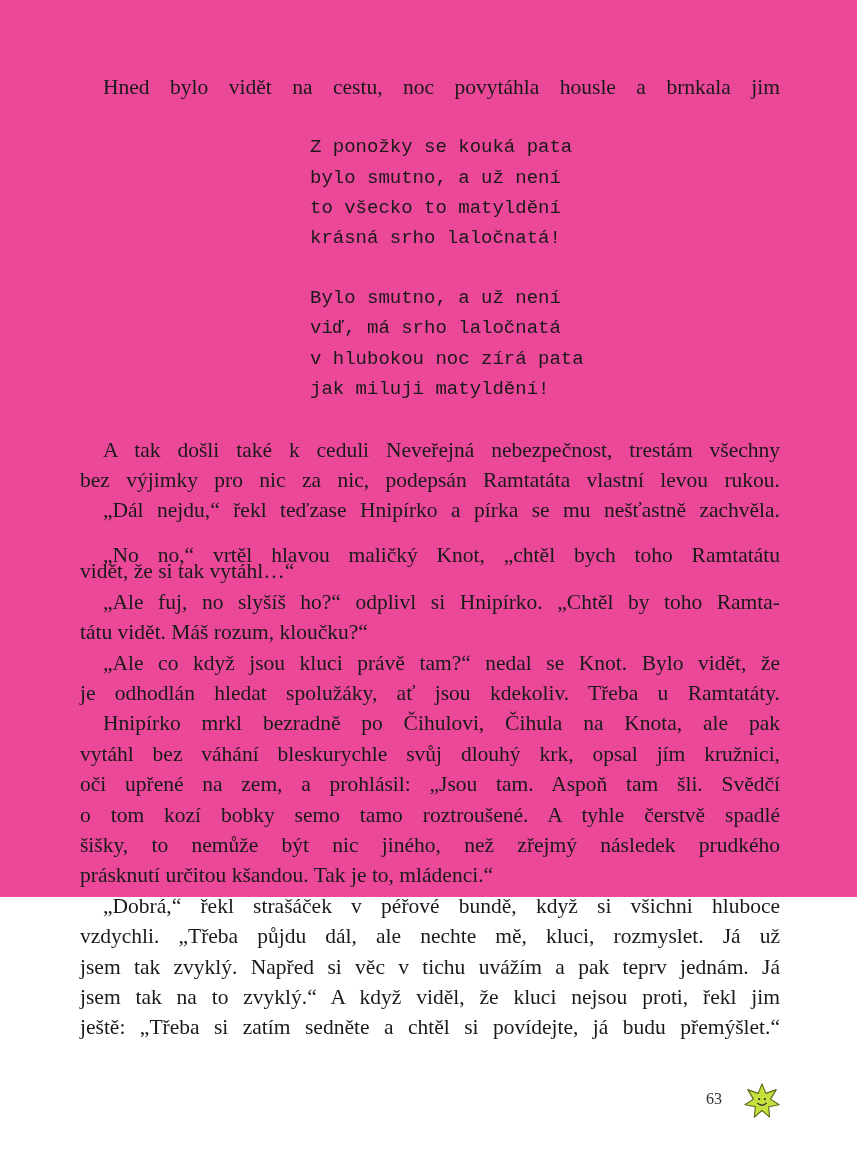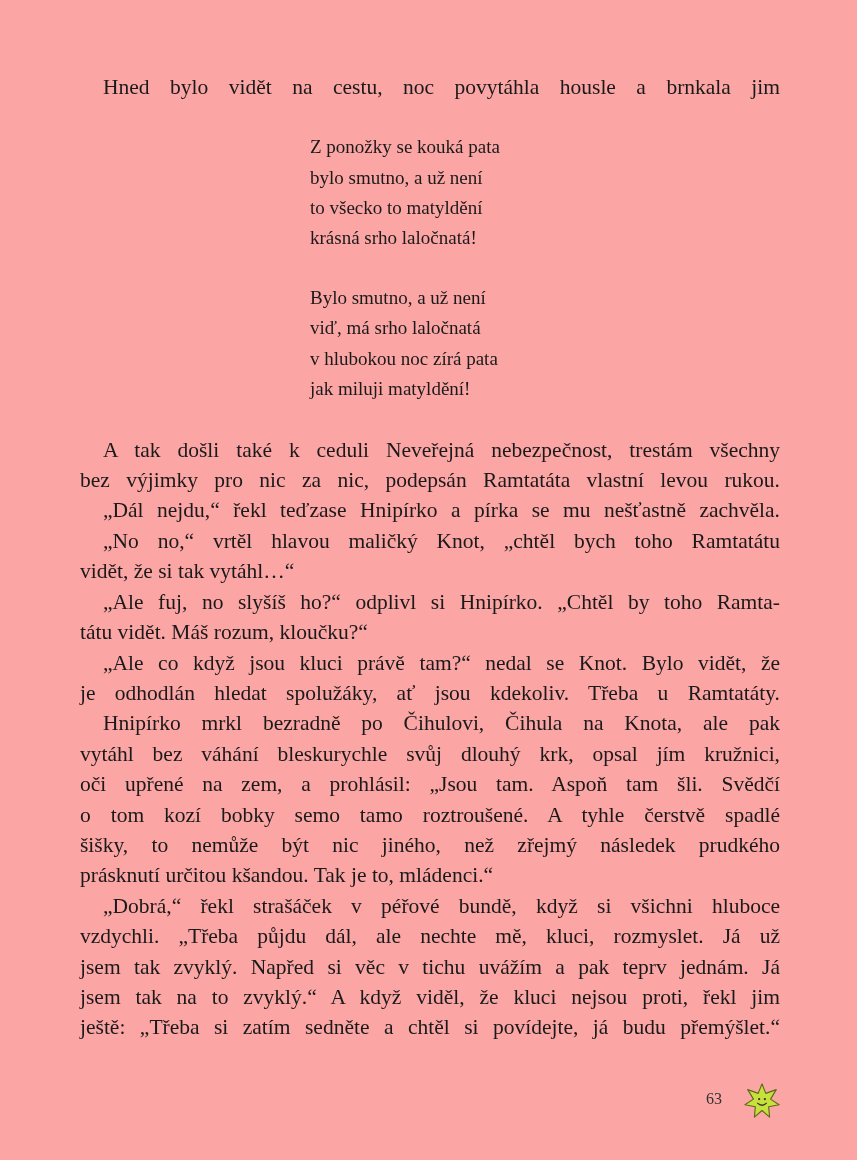--- a/index.html
+++ b/index.html
@@ -1,23 +1,23 @@
 <!DOCTYPE html>
 <html><head>
 <meta charset="utf-8">
 <style>
   html, body { margin:0; padding:0; background:#ffffff; }
   body { width:857px; height:1160px; position:relative; overflow:hidden; }
-  .page { position:absolute; left:0; top:0; width:857px; height:1160px; background:#fca5a5; }
+  .page { position:absolute; left:0; top:0; width:857px; height:897px; background:#ec4899; }
   .text { font-family:"Liberation Serif","DejaVu Serif",serif; color:#1a1a1a; font-size:21.5px; }
   .line { position:absolute; left:80px; width:700px; white-space:nowrap; line-height:30px; }
   .just { text-align:justify; text-align-last:justify; }
   .ind { left:103px; width:677px; }
   .poem { position:absolute; left:310px; line-height:30px; white-space:nowrap;
-          font-family:Liberation Serif, serif; font-size:19px; color:#1a1a1a; }
+          font-family:Liberation Mono, monospace; font-size:19px; color:#1a1a1a; }
   .pagenum { position:absolute; left:706px; top:1090px; font-family:"Liberation Serif",serif; font-size:16px; color:#333; }
   .star { position:absolute; left:743px; top:1082px; width:38px; height:38px; }
 </style>
 </head>
 <body>
 
 <div class="page">
 
   <div class="text line just ind" style="top:72px">Hned bylo vidět na cestu, noc povytáhla housle a brnkala jim</div>
 
@@ -29,21 +29,21 @@
     <div class="poem" style="top:283px">Bylo smutno, a už není</div>
     <div class="poem" style="top:313px">viď, má srho laločnatá</div>
     <div class="poem" style="top:344px">v hlubokou noc zírá pata</div>
     <div class="poem" style="top:374px">jak miluji matyldění!</div>
   </div>
 
   <div>
     <div class="text line just ind" style="top:435px">A tak došli také k ceduli Neveřejná nebezpečnost, trestám všechny</div>
     <div class="text line just" style="top:465px">bez výjimky pro nic za nic, podepsán Ramtatáta vlastní levou rukou.</div>
     <div class="text line just ind" style="top:495px">„Dál nejdu,“ řekl teďzase Hnipírko a pírka se mu nešťastně zachvěla.</div>
-    <div class="text line just ind" style="top:526px">„No no,“ vrtěl hlavou maličký Knot, „chtěl bych toho Ramtatátu</div>
+    <div class="text line just ind" style="top:540px">„No no,“ vrtěl hlavou maličký Knot, „chtěl bych toho Ramtatátu</div>
     <div class="text line" style="top:556px">vidět, že si tak vytáhl…“</div>
     <div class="text line just ind" style="top:587px">„Ale fuj, no slyšíš ho?“ odplivl si Hnipírko. „Chtěl by toho Ramta-</div>
     <div class="text line" style="top:617px">tátu vidět. Máš rozum, kloučku?“</div>
     <div class="text line just ind" style="top:648px">„Ale co když jsou kluci právě tam?“ nedal se Knot. Bylo vidět, že</div>
     <div class="text line just" style="top:678px">je odhodlán hledat spolužáky, ať jsou kdekoliv. Třeba u Ramtatáty.</div>
     <div class="text line just ind" style="top:708px">Hnipírko mrkl bezradně po Čihulovi, Čihula na Knota, ale pak</div>
     <div class="text line just" style="top:739px">vytáhl bez váhání bleskurychle svůj dlouhý krk, opsal jím kružnici,</div>
     <div class="text line just" style="top:769px">oči upřené na zem, a prohlásil: „Jsou tam. Aspoň tam šli. Svědčí</div>
     <div class="text line just" style="top:800px">o tom kozí bobky semo tamo roztroušené. A tyhle čerstvě spadlé</div>
     <div class="text line just" style="top:830px">šišky, to nemůže být nic jiného, než zřejmý následek prudkého</div>

